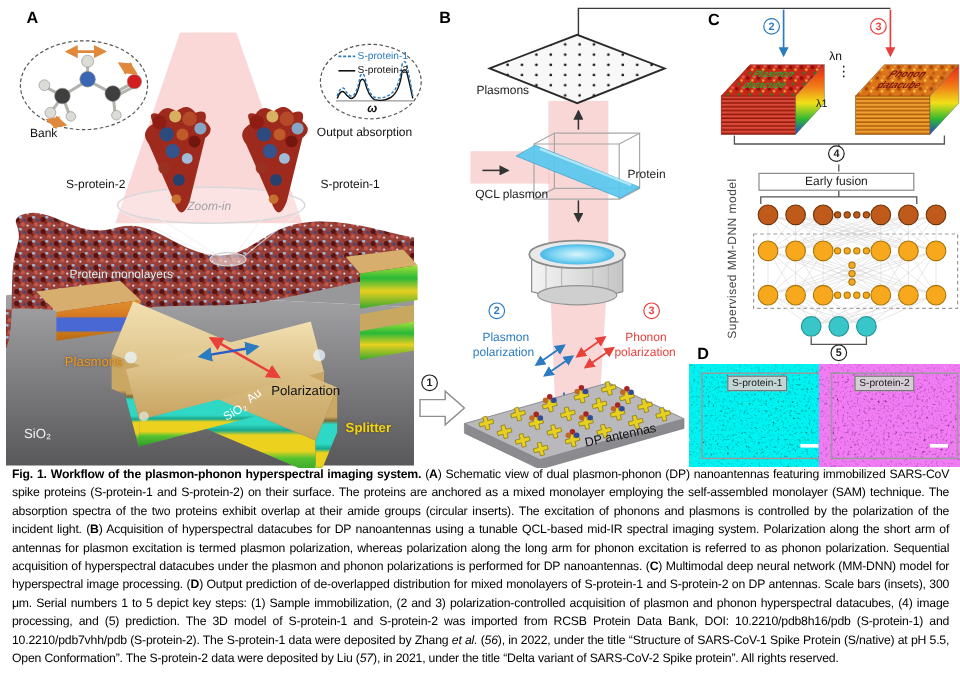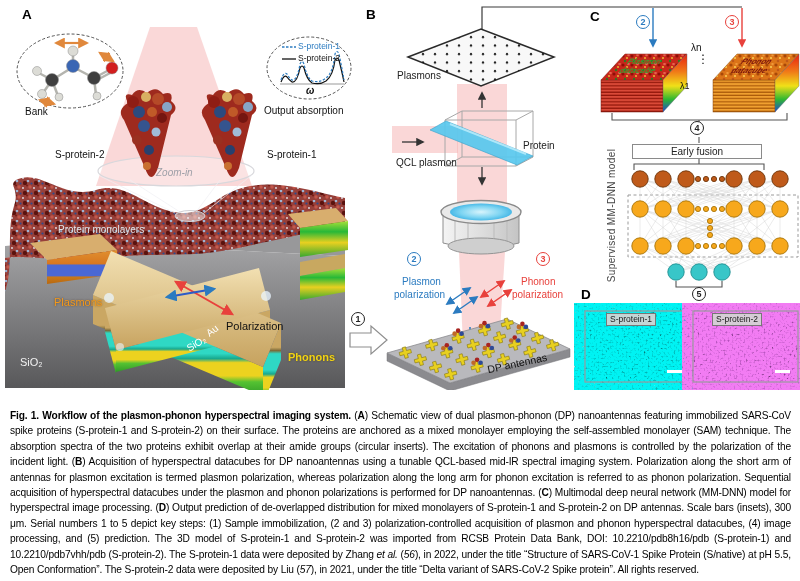--- a/index.html
+++ b/index.html
@@ -13,21 +13,21 @@
         border:1.4px solid #222;color:#222;font-size:9px;font-weight:bold;
         text-align:center;line-height:12px;background:#fff;z-index:5}
   .circ.blue{border-color:var(--step-blue,#2b7bc0);color:var(--step-blue,#2b7bc0)}
   .circ.red{border-color:var(--step-red,#e8413c);color:var(--step-red,#e8413c)}
   .cubeLbl{position:absolute;width:74px;text-align:center;font-size:8px;font-weight:bold;
            line-height:9px;transform:skewX(-38deg);z-index:4}
   .chip{position:absolute;font-size:8.5px;background:rgba(212,212,212,.92);
         border:1px solid #777;padding:0 3px;line-height:11px;color:#1a1a1a;z-index:4}
   .blueTxt{color:var(--step-blue,#2b7bc0)}
   .redTxt{color:var(--step-red,#e8413c)}
-  #caption{position:absolute;left:10px;top:408px;width:781px;font-size:10.2px;
+  #caption{position:absolute;left:10px;top:388px;width:781px;font-size:10.2px;
            line-height:15.4px;text-align:justify;color:#000;letter-spacing:-0.15px}
   #efbox{position:absolute;left:632px;top:144px;width:130px;height:15px;border:1px solid #8a8a8a;
          background:#fff;font-size:10px;line-height:13px;text-align:center;color:#222;z-index:4}
   #modelLbl{position:absolute;left:536px;top:210px;width:150px;text-align:center;
             transform:rotate(-90deg);font-size:10px;color:#444;letter-spacing:.4px}
 </style>
 </head>
 <body>
 
 <svg class="art" width="800" height="390" viewBox="0 0 800 390">
@@ -502,21 +502,21 @@
 <div class="lbl" style="left:306px;top:85px;font-weight:bold;font-style:italic;font-size:10px">ω</div>
 <div class="lbl" style="left:264px;top:105px">Output absorption</div>
 <div class="lbl" style="left:55px;top:149px">S-protein-2</div>
 <div class="lbl" style="left:267px;top:149px">S-protein-1</div>
 <div class="lbl" style="left:156px;top:167px;font-style:italic;color:#9ea0a8">Zoom-in</div>
 <div class="lbl" style="left:58px;top:224px;color:#e6e6ec;text-shadow:0 0 2px #45201c">Protein monolayers</div>
 <div class="lbl" style="left:54px;top:296px;font-weight:normal;font-size:11px;color:var(--plasmons-text,#f2991c);text-shadow:0 0 2px rgba(60,30,0,.6)">Plasmons</div>
 <div class="lbl" style="left:226px;top:320px;font-size:11px">Polarization</div>
 <div class="lbl" style="left:206px;top:325px;color:#fff;transform:rotate(-38deg)">Au</div>
 <div class="lbl" style="left:186px;top:338px;color:#fff;transform:rotate(-30deg)">SiO₂</div>
-<div class="lbl" style="left:288px;top:351px;font-weight:bold;font-size:11px;color:var(--phonons-text,#f0d314);text-shadow:0 0 2px rgba(60,40,0,.6)">Phonons</div>
+<div class="lbl" style="left:288px;top:351px;font-weight:bold;font-size:11px;color:var(--phonons-text,#f0d314);text-shadow:0 0 2px rgba(60,40,0,.6)">Splitter</div>
 <div class="lbl" style="left:20px;top:356px;font-size:11px;color:#f2f2f2">SiO₂</div>
 
 <div class="lbl panelLabel" style="left:366px;top:8px">B</div>
 <div class="lbl" style="left:397px;top:70px;color:#222">Plasmons</div>
 <div class="lbl" style="left:523px;top:140px;color:#222">Protein</div>
 <div class="lbl" style="left:396px;top:157px;color:#222">QCL plasmon</div>
 <span class="circ" style="left:351px;top:312px">1</span>
 <span class="circ blue" style="left:407px;top:252px">2</span>
 <span class="circ red" style="left:536px;top:252px">3</span>
 <div class="lbl blueTxt" style="left:402px;top:276px">Plasmon</div>

